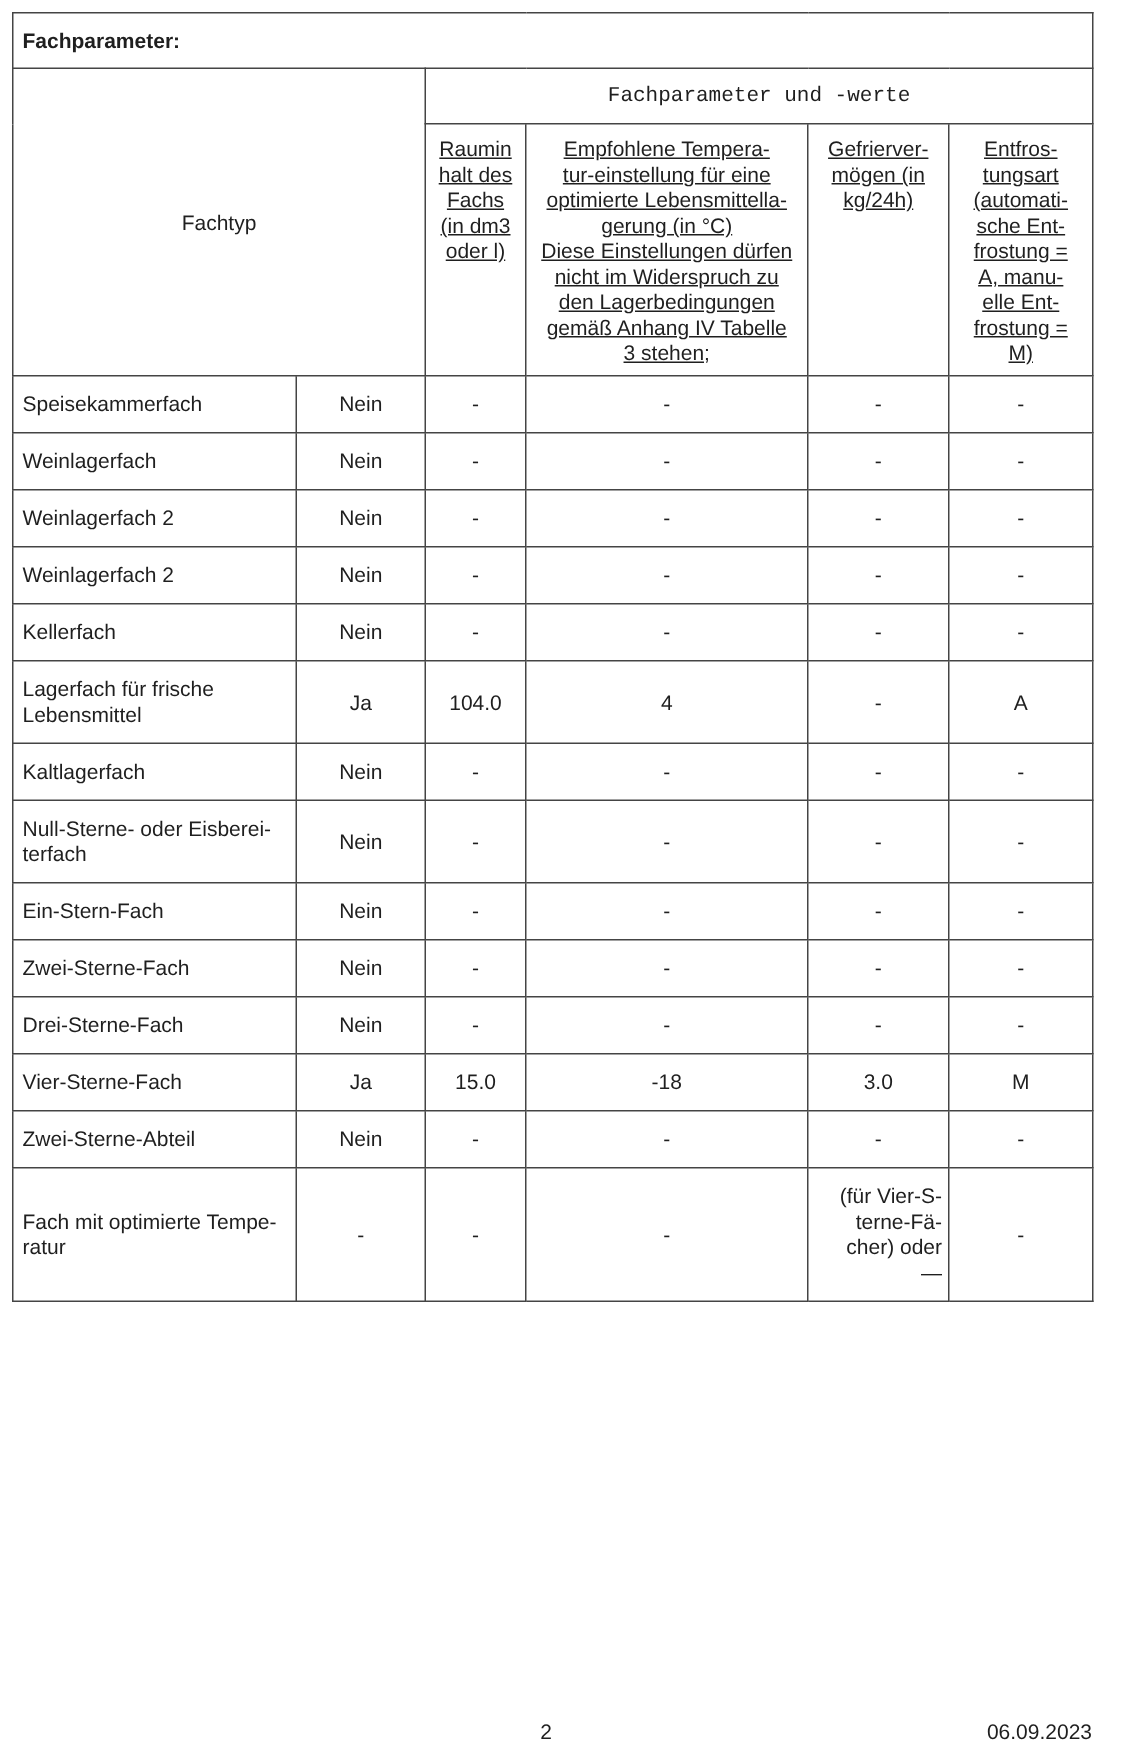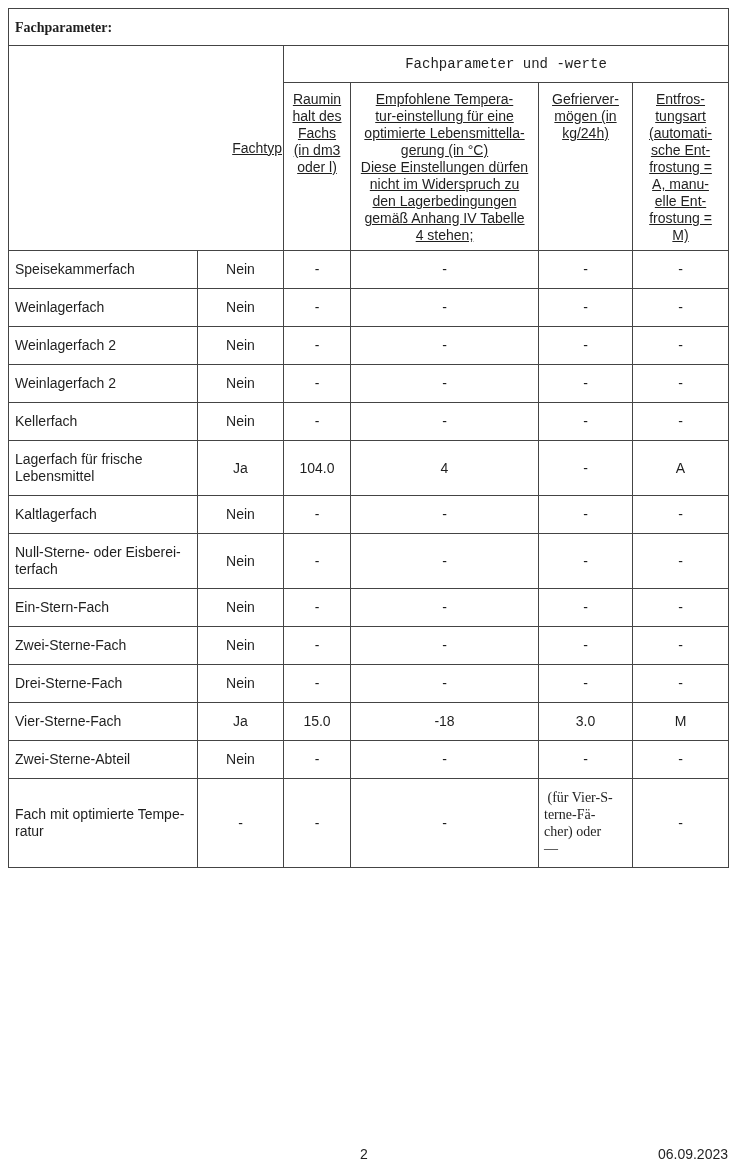--- a/index.html
+++ b/index.html
@@ -28,26 +28,24 @@
     font-size: 14px;
     line-height: 17px;
     overflow: hidden;
   }
   td.title-cell {
     font-weight: bold;
     text-align: left;
     vertical-align: middle;
     padding: 6px 6px;
     height: 24px;
-    font-family: Liberation Serif, serif;
   }
   td.fachtyp-head {
-    text-align: right;
-    vertical-align: middle;
-    text-decoration: underline;
+    text-align: center;
+    vertical-align: middle;
   }
   td.group-head {
     text-align: center;
     vertical-align: middle;
     padding: 6px 4px;
     height: 24px;
     font-family: Liberation Mono, monospace;
   }
   td.subhead {
     text-align: center;
@@ -62,24 +60,23 @@
     vertical-align: middle;
     padding: 10px 8px 10px 6px;
     white-space: pre-line;
   }
   td.val-cell {
     text-align: center;
     vertical-align: middle;
     padding: 10px 4px;
   }
   td.val-cell.multiline {
-    text-align: left;
+    text-align: right;
     padding-left: 5px;
     white-space: pre-wrap;
-    font-family: Liberation Serif, serif;
   }
   .footer {
     position: absolute;
     left: 0;
     top: 1146px;
     width: 750px;
     height: 20px;
   }
   .footer .pagenum {
     position: absolute;
@@ -122,21 +119,21 @@
 (in dm3
 oder l)</td>
       <td class="subhead">Empfohlene Tempera-
 tur-einstellung für eine
 optimierte Lebensmittella-
 gerung (in °C)
 Diese Einstellungen dürfen
 nicht im Widerspruch zu
 den Lagerbedingungen
 gemäß Anhang IV Tabelle
-4 stehen;</td>
+3 stehen;</td>
       <td class="subhead">Gefrierver-
 mögen (in
 kg/24h)</td>
       <td class="subhead">Entfros-
 tungsart
 (automati-
 sche Ent-
 frostung =
 A, manu-
 elle Ent-

